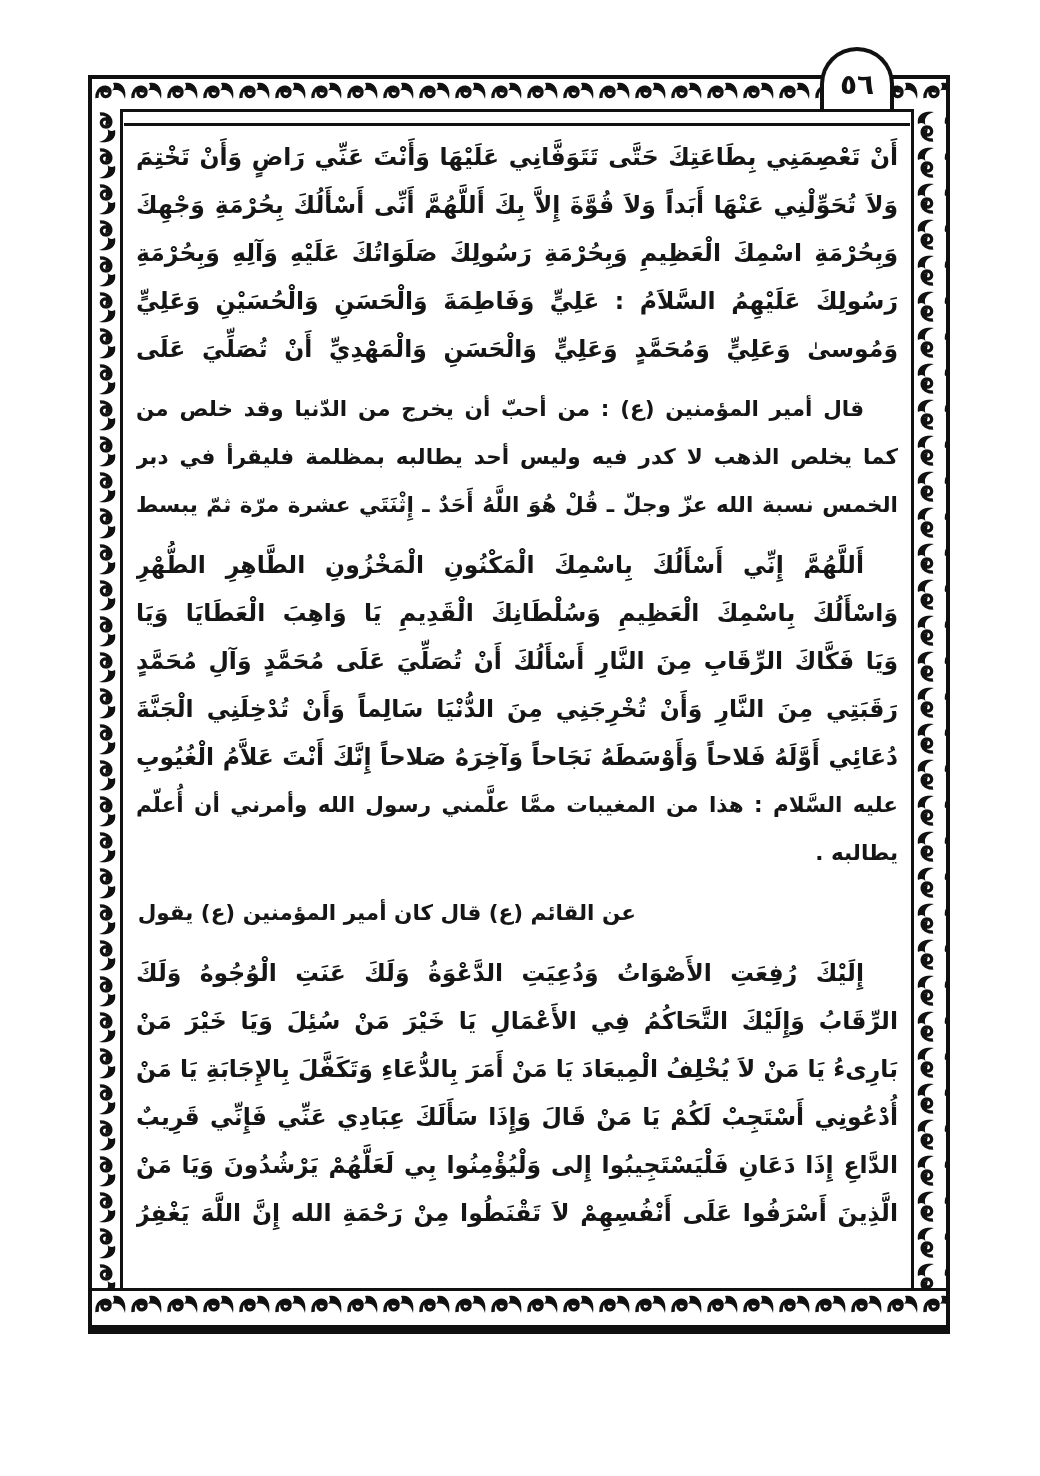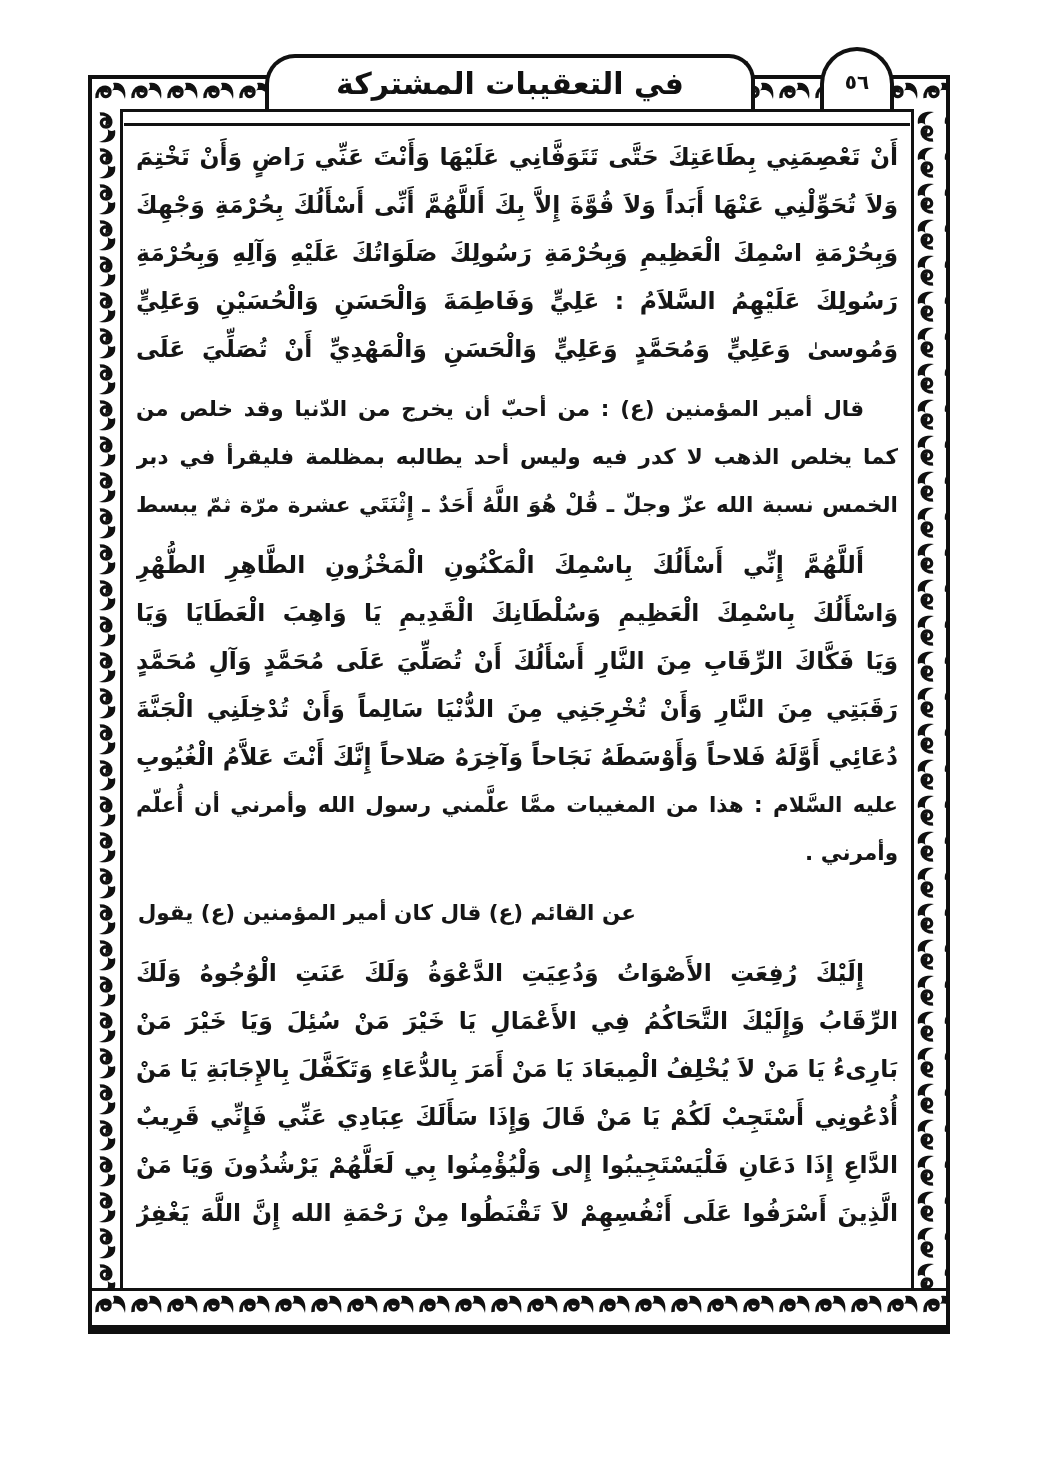--- a/index.html
+++ b/index.html
@@ -28,21 +28,21 @@
     background:#fff;border:4px solid #111;border-bottom:none;
     border-radius:30px 26px 0 0;box-sizing:border-box;
     display:flex;align-items:center;justify-content:center;
     font-weight:bold;font-size:30px;color:#111;letter-spacing:0;
   }
   .tab-page{
     position:absolute;left:820px;top:47px;width:74px;height:62px;z-index:6;
     background:#fff;border:4px solid #111;border-bottom:none;
     border-radius:37px 37px 0 0;box-sizing:border-box;
     display:flex;align-items:flex-end;justify-content:center;
-    font-weight:bold;font-size:20px;color:#111;padding-bottom:15px;
+    font-weight:bold;font-size:28px;color:#111;padding-bottom:8px;
   }
 
   
   .text-area{
     position:absolute;left:44px;right:48px;top:54px;bottom:42px;
     direction:rtl;
   }
   .ln{
     direction:rtl;color:#161616;height:48px;line-height:48px;overflow:hidden;
     text-align:justify;
@@ -53,23 +53,20 @@
   .ind{text-indent:34px;}
   .gap{margin-top:12px;}
   .dua{font-weight:bold;font-size:23.5px;}
   .nar{font-weight:bold;font-size:21.5px;}
 </style>
 </head>
 <body>
 
 <div class="page">
 
-  <div class="tab-title">
-    <span>في التعقيبات المشتركة</span>
-  </div>
   <div class="tab-page">
     <span>٥٦</span>
   </div>
 
   <div class="frame">
 
     <div class="band band-top">
       <svg xmlns="http://www.w3.org/2000/svg">
         <defs>
           <pattern id="pt-top" width="36" height="27" patternUnits="userSpaceOnUse">
@@ -127,21 +124,21 @@
       <div class="ln dua just">وَمُوسىٰ وَعَلِيٍّ وَمُحَمَّدٍ وَعَلِيٍّ وَالْحَسَنِ وَالْمَهْدِيِّ أَنْ تُصَلِّيَ عَلَى مُحَمَّدٍ وَآلِ</div>
       <div class="ln nar just gap ind">قال أمير المؤمنين (ع) : من أحبّ أن يخرج من الدّنيا وقد خلص من الذّنوب</div>
       <div class="ln nar just">كما يخلص الذهب لا كدر فيه وليس أحد يطالبه بمظلمة فليقرأ في دبر الصّلوات</div>
       <div class="ln nar just">الخمس نسبة الله عزّ وجلّ ـ قُلْ هُوَ اللَّهُ أَحَدٌ ـ إِثْنَتَي عشرة مرّة ثمّ يبسط يديه ويقول :</div>
       <div class="ln dua just gap ind">أَللَّهُمَّ إِنِّي أَسْأَلُكَ بِاسْمِكَ الْمَكْنُونِ الْمَخْزُونِ الطَّاهِرِ الطُّهْرِ الْمُبَارَكِ</div>
       <div class="ln dua just">وَاسْأَلُكَ بِاسْمِكَ الْعَظِيمِ وَسُلْطَانِكَ الْقَدِيمِ يَا وَاهِبَ الْعَطَايَا وَيَا مُطْلِقَ الأَسَارى</div>
       <div class="ln dua just">وَيَا فَكَّاكَ الرِّقَابِ مِنَ النَّارِ أَسْأَلُكَ أَنْ تُصَلِّيَ عَلَى مُحَمَّدٍ وَآلِ مُحَمَّدٍ وَأَنْ تُعْتِقَ</div>
       <div class="ln dua just">رَقَبَتِي مِنَ النَّارِ وَأَنْ تُخْرِجَنِي مِنَ الدُّنْيَا سَالِماً وَأَنْ تُدْخِلَنِي الْجَنَّةَ آمِناً وَأَنْ تَجْعَلَ</div>
       <div class="ln dua just">دُعَائِي أَوَّلَهُ فَلاحاً وَأَوْسَطَهُ نَجَاحاً وَآخِرَهُ صَلاحاً إِنَّكَ أَنْتَ عَلاَّمُ الْغُيُوبِ ثُمَّ قال</div>
       <div class="ln nar just">عليه السَّلام : هذا من المغيبات ممَّا علَّمني رسول الله وأمرني أن أُعلّم الحسن</div>
-      <div class="ln nar end">وأمرني .</div>
+      <div class="ln nar end">يطالبه .</div>
       <div class="ln nar short gap">عن القائم (ع) قال كان أمير المؤمنين (ع) يقول بعد صلاة الفريضة :</div>
       <div class="ln dua just gap ind">إِلَيْكَ رُفِعَتِ الأَصْوَاتُ وَدُعِيَتِ الدَّعْوَةُ وَلَكَ عَنَتِ الْوُجُوهُ وَلَكَ خَضَعَتِ</div>
       <div class="ln dua just">الرِّقَابُ وَإِلَيْكَ التَّحَاكُمُ فِي الأَعْمَالِ يَا خَيْرَ مَنْ سُئِلَ وَيَا خَيْرَ مَنْ أَعْطَى يَا صَادِقُ يَا</div>
       <div class="ln dua just">بَارِىءُ يَا مَنْ لاَ يُخْلِفُ الْمِيعَادَ يَا مَنْ أَمَرَ بِالدُّعَاءِ وَتَكَفَّلَ بِالإِجَابَةِ يَا مَنْ قَالَ</div>
       <div class="ln dua just">أُدْعُونِي أَسْتَجِبْ لَكُمْ يَا مَنْ قَالَ وَإِذَا سَأَلَكَ عِبَادِي عَنِّي فَإِنِّي قَرِيبٌ أُجِيبُ دَعْوَةَ</div>
       <div class="ln dua just">الدَّاعِ إِذَا دَعَانِ فَلْيَسْتَجِيبُوا إِلى وَلْيُؤْمِنُوا بِي لَعَلَّهُمْ يَرْشُدُونَ وَيَا مَنْ قَالَ يَا عِبَادِي</div>
       <div class="ln dua just">الَّذِينَ أَسْرَفُوا عَلَى أَنْفُسِهِمْ لاَ تَقْنَطُوا مِنْ رَحْمَةِ الله إِنَّ اللَّهَ يَغْفِرُ الذُّنُوبَ جَمِيعاً إِنَّهُ</div>
     </div>
 
   </div>

